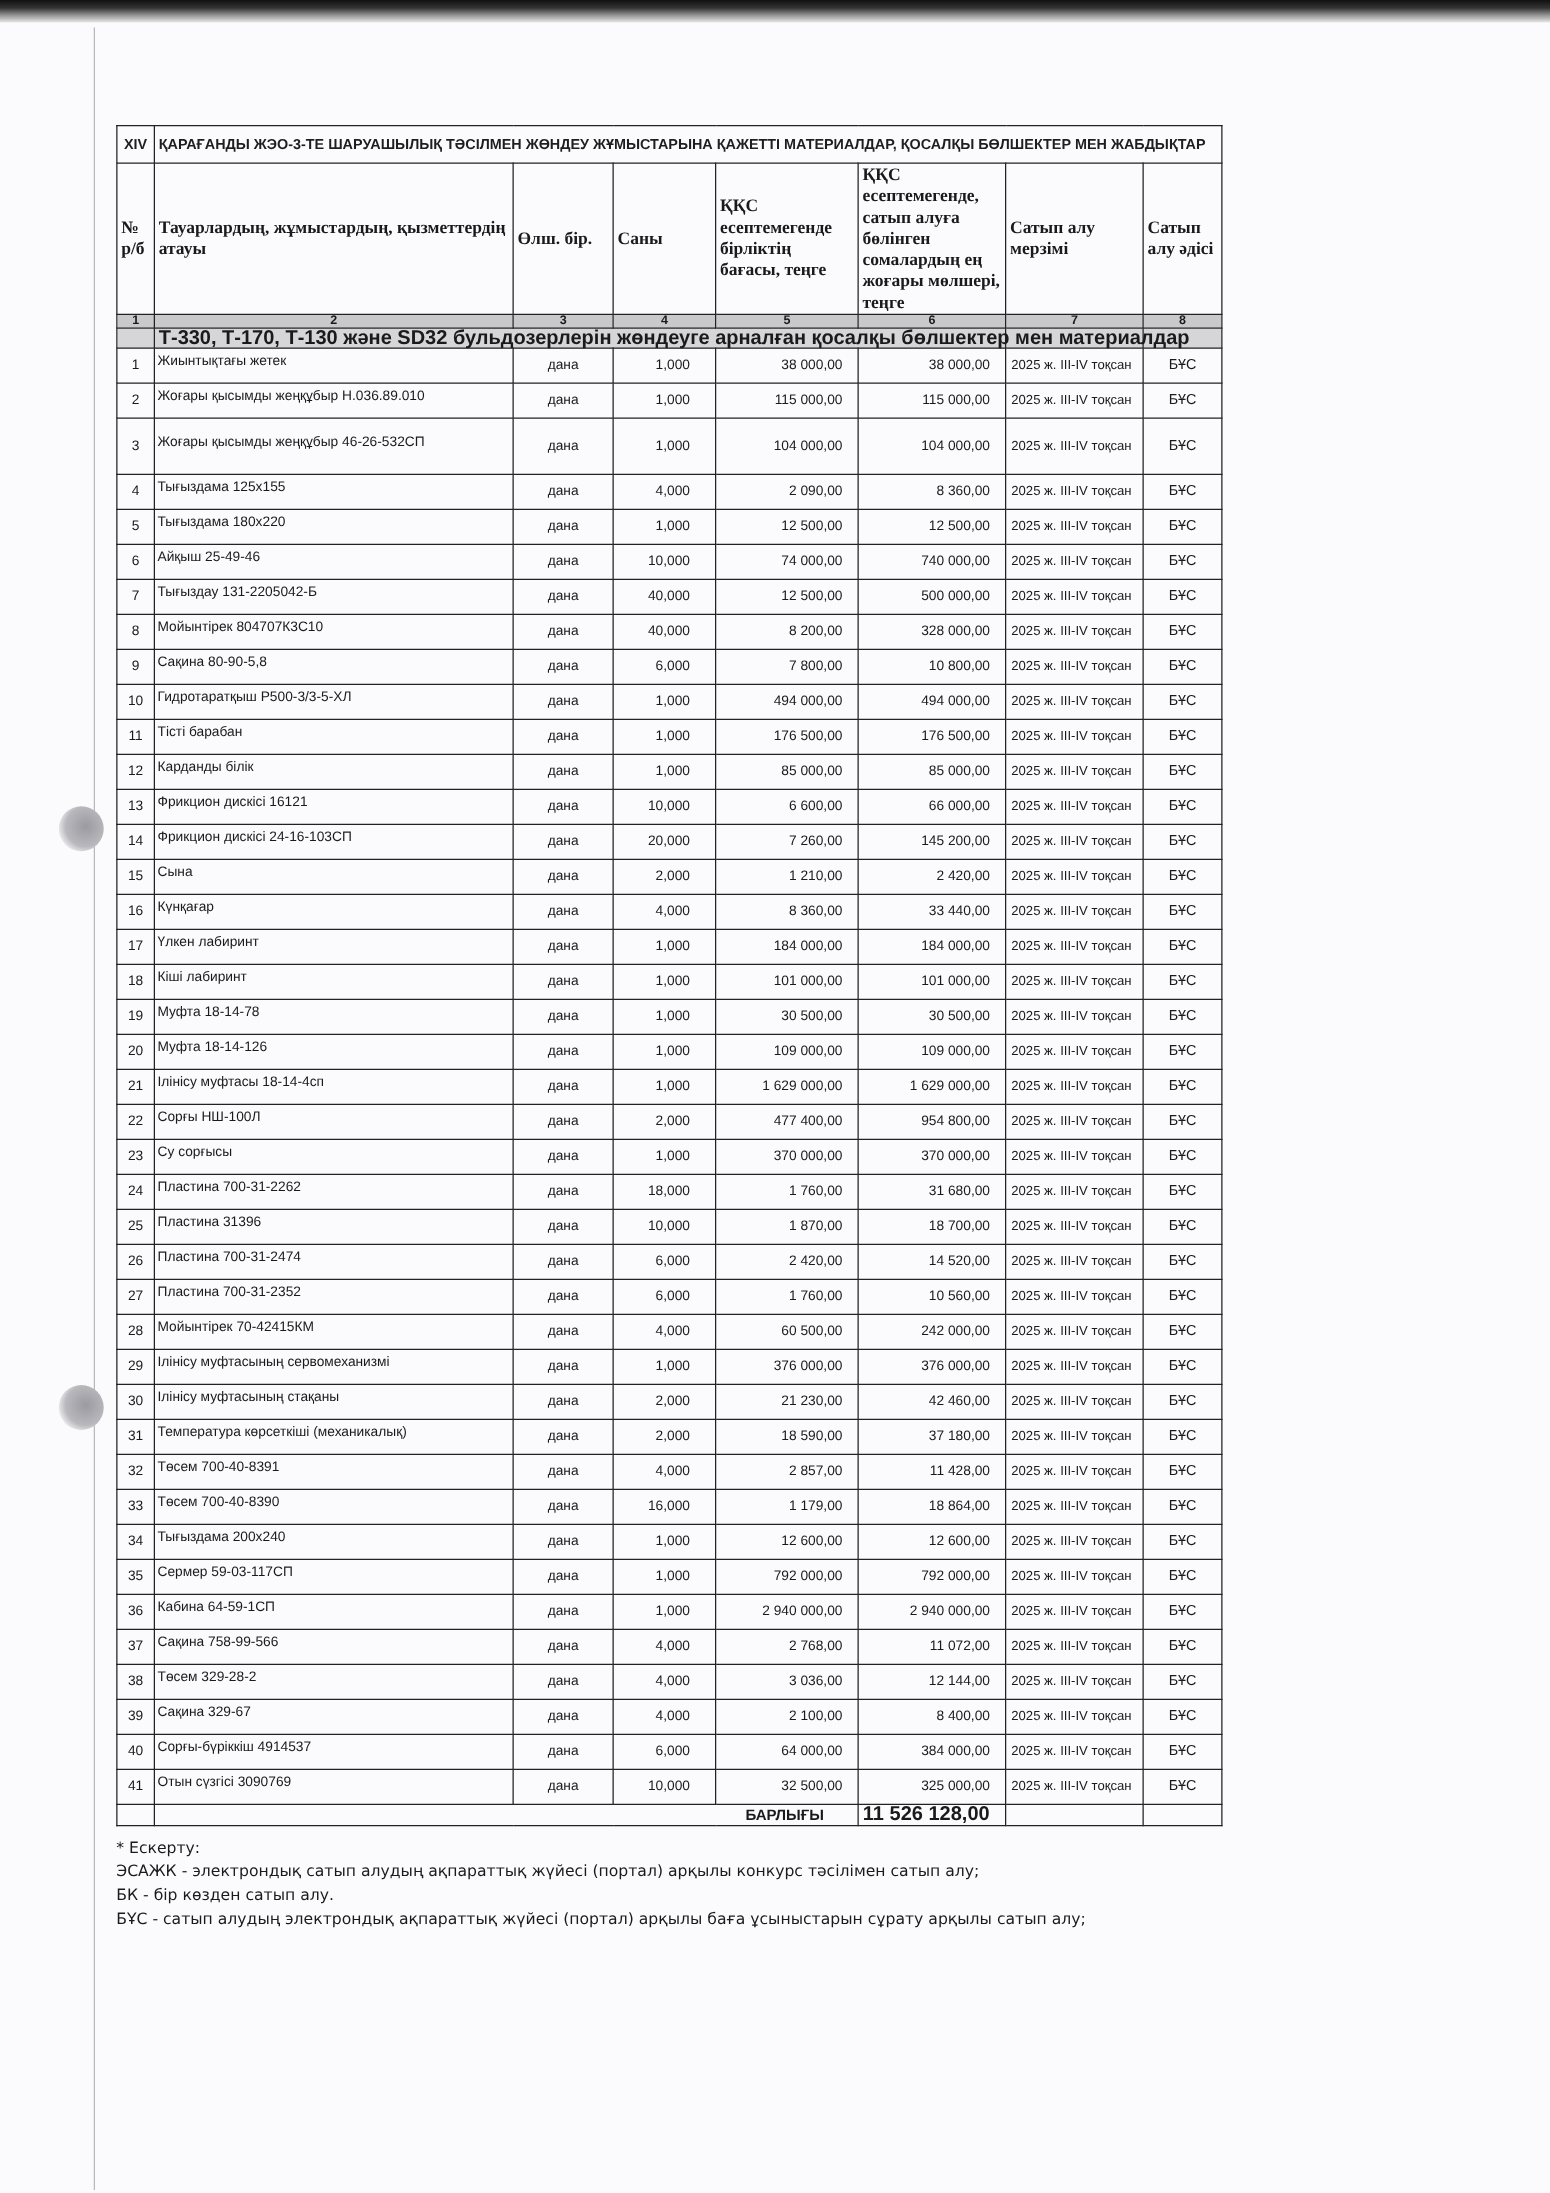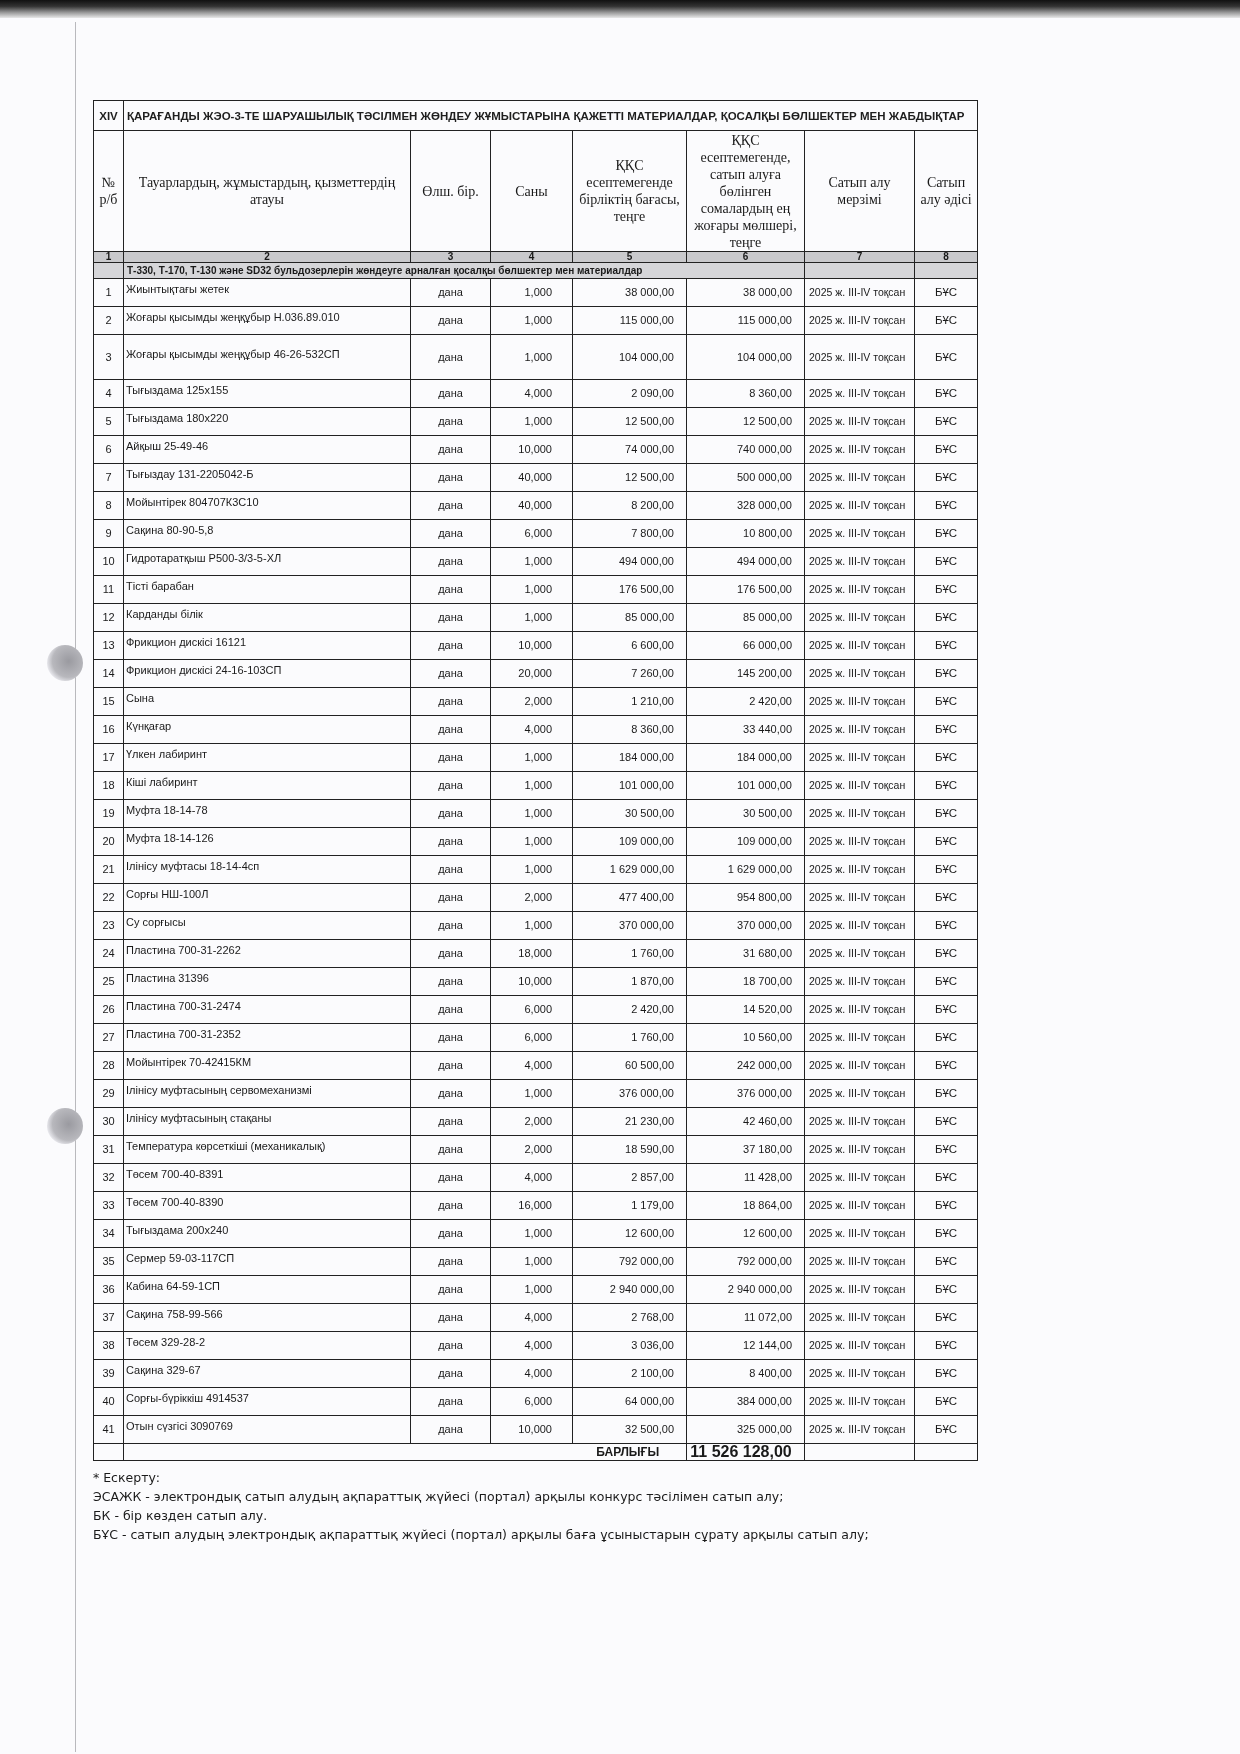--- a/index.html
+++ b/index.html
@@ -27,30 +27,30 @@
     font-size: 11px;
   }
   .page-table td, .page-table th {
     border: 1px solid #222; padding: 0 3px; overflow: hidden; white-space: nowrap;
   }
   .page-table .title-row td {
     height: 29px; font-size: 11.5px; font-weight: bold; color: #1e1e1e;
     border-width: 1.5px;
   }
   .page-table .hdr th {
-    height: 120px; font-family: "Liberation Serif", serif; font-weight: normal;
-    font-size: 14px; white-space: normal; line-height: 17px; text-align: center;
+    height: 120px; font-family: "Liberation Serif", serif; font-weight: bold;
+    font-size: 14px; white-space: normal; line-height: 17px; text-align: left;
     color: #1a1a1a;
   }
   .page-table .num-row td {
     height: 10px; font-size: 10px; font-weight: bold; text-align: center; line-height: 10px;
     background: #c9c9cc;
   }
   .page-table .section-row td {
-    height: 15px; font-size: 10px; font-weight: bold; line-height: 15px;
+    height: 15px; font-size: 16px; font-weight: bold; line-height: 15px;
     background: #d6d6d9;
   }
   .page-table .item td { height: 27px; font-size: 11px; line-height: 13px; }
   .page-table .item.tall td { height: 44px; }
   .page-table .item td.n { text-align: center; padding-top: 0; vertical-align: middle; }
   .page-table .item td.name { vertical-align: middle; padding-left: 2px; position: relative; top: -3px; margin-top: 28px; }
   .page-table .item td.unit { text-align: center; vertical-align: middle; }
   .page-table .item td.num { text-align: right; padding-right: 12px; vertical-align: middle; }
   .page-table .item td.qty { text-align: right; padding-right: 20px; vertical-align: middle; }
   .page-table .item td.period { text-align: left; padding-left: 4px; font-size: 10.5px; }

